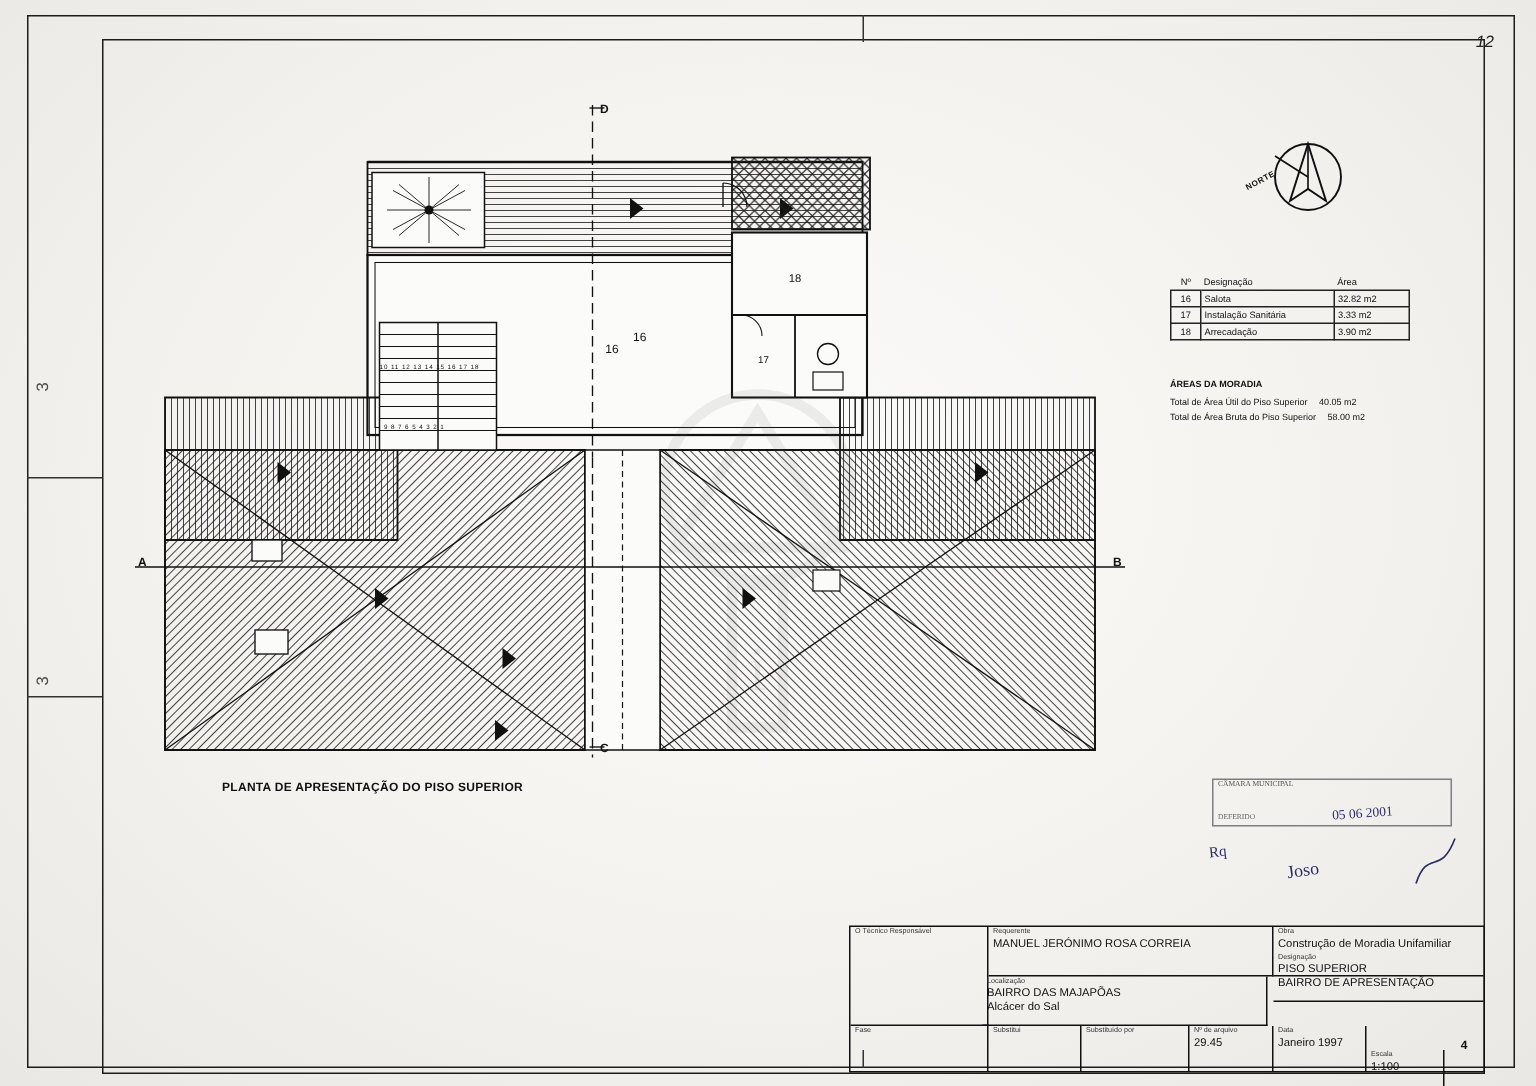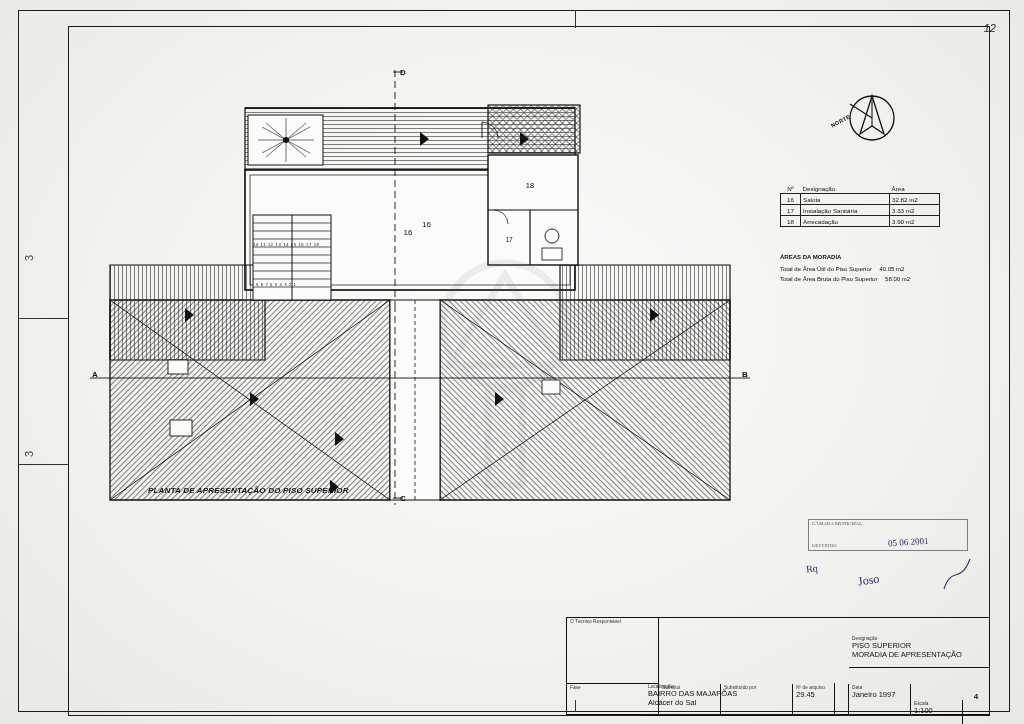--- a/index.html
+++ b/index.html
@@ -27,21 +27,21 @@
   #legend thead th.c1{width:16px;text-align:center;}
   #legend td.c1{text-align:center;}
   #legend thead th.c3{width:46px;}
   #areas{position:absolute;left:780px;top:253px;width:180px;font-size:6px;color:#111;line-height:1.55;}
   #areas .ttl{font-weight:bold;font-size:6px;margin-bottom:3px;}
   #areas .row span.v{display:inline-block;}
   
   #north{position:absolute;left:830px;top:90px;width:80px;height:62px;}
   #north .nlabel{position:absolute;left:0px;top:28px;font-size:5.5px;letter-spacing:0.4px;transform:rotate(-28deg);color:#111;font-weight:bold;}
   
-  #caption{position:absolute;left:148px;top:486px;font-size:8px;font-weight:bold;letter-spacing:0.2px;color:#111;font-style:italic;}
+  #caption{position:absolute;left:148px;top:520px;font-size:8px;font-weight:bold;letter-spacing:0.2px;color:#111;}
   
   #pageno{position:absolute;right:28px;top:22px;font-size:11px;color:#222;font-style:italic;}
   
   #titleblock{position:absolute;left:566px;top:617px;width:422px;height:96px;border:1.1px solid #111;font-size:5.6px;color:#111;}
   #titleblock .cell{position:absolute;box-sizing:border-box;border-right:0.8px solid #111;border-bottom:0.8px solid #111;padding:1px 3px;}
   #titleblock .hdr{font-size:4.8px;color:#333;}
   #titleblock .val{font-size:9px;}
   #titleblock .val.sm{font-size:7.5px;}
   #titleblock .val.md{font-size:8px;}
   .nb-r{border-right:none !important;}
@@ -296,30 +296,38 @@
     </svg>
     <span class="hw" style="left:12px;top:28px;font-size:5px;color:#666;">DEFERIDO</span>
   </div>
 
   <div id="titleblock">
 
     <div class="cell" style="left:0;top:0;width:92px;height:66px;">
       <div class="hdr">O Técnico Responsável</div>
     </div>
 
-
-    <div class="cell" style="left:78px;top:33px;width:190px;height:33px;margin-top:32px;">
+    <div class="cell" style="left:92px;top:0;width:190px;height:33px;">
+      <div class="hdr">Requerente</div>
+      <div class="val sm">MANUEL JERÓNIMO ROSA CORREIA</div>
+    </div>
+    <div class="cell nb-r" style="left:282px;top:0;width:140px;height:33px;">
+      <div class="hdr">Obra</div>
+      <div class="val sm">Construção de Moradia Unifamiliar</div>
+    </div>
+
+    <div class="cell" style="left:88px;top:33px;width:190px;height:33px;">
       <div class="hdr">Localização</div>
       <div class="val sm">BAIRRO DAS MAJAPÕAS</div>
       <div class="val sm">Alcácer do Sal</div>
     </div>
     <div class="cell nb-r" style="left:282px;top:17px;width:140px;height:33px;">
       <div class="hdr">Designação</div>
       <div class="val sm">PISO SUPERIOR</div>
-      <div class="val sm">MORADIA DE APRESENTAÇÃO</div>
+      <div class="val sm">BAIRRO DE APRESENTAÇÃO</div>
     </div>
 
     <div class="cell nb-b" style="left:0;top:66px;width:92px;height:30px;">
       <div class="hdr">Fase</div>
     </div>
     <div class="cell nb-b" style="left:92px;top:66px;width:62px;height:30px;">
       <div class="hdr">Substitui</div>
     </div>
     <div class="cell nb-b" style="left:154px;top:66px;width:72px;height:30px;">
       <div class="hdr">Substituído por</div>

